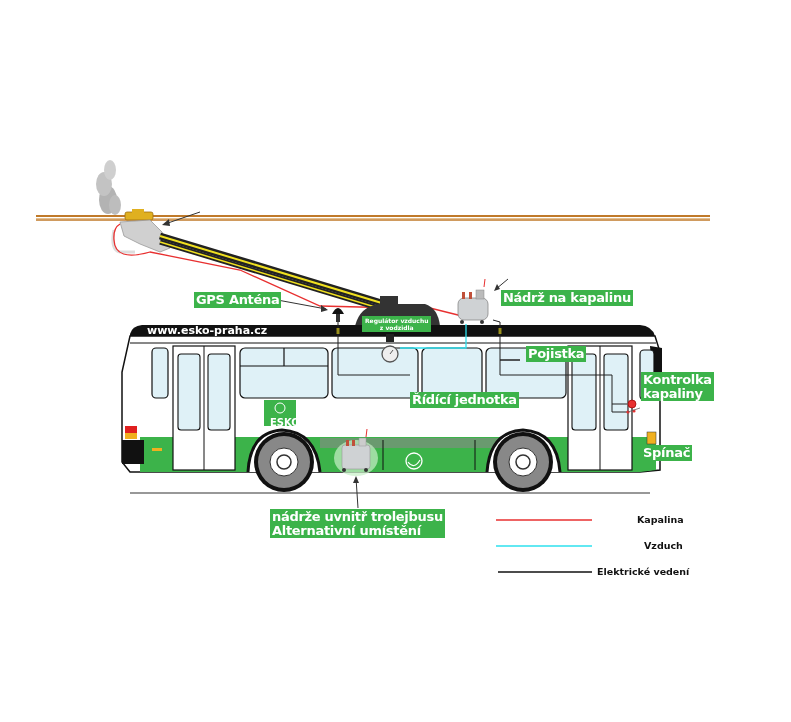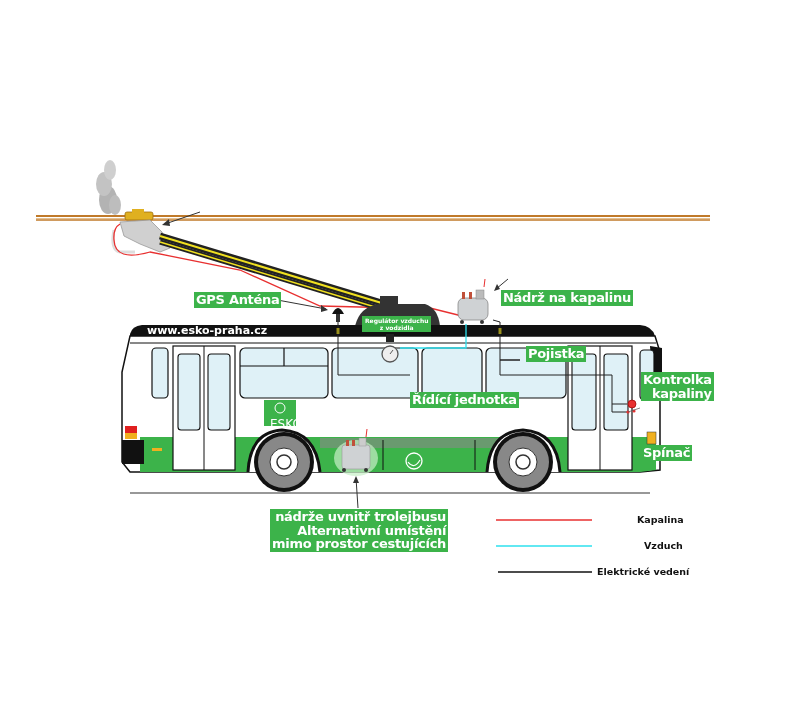--- a/index.html
+++ b/index.html
@@ -3,27 +3,27 @@
   <meta charset="utf-8">
   <style>
     html, body { margin: 0; padding: 0; background: #ffffff; }
     body { width: 791px; height: 722px; position: relative; overflow: hidden;
            font-family: "DejaVu Sans", sans-serif; }
     #stage { position: absolute; left: 0; top: 0; width: 791px; height: 722px; }
     .lbl { position: absolute; background: #3cb34a; color: #ffffff; font-weight: bold;
            font-family: "DejaVu Sans", sans-serif; line-height: 1.05; white-space: nowrap;
            padding: 1px 2px; letter-spacing: -0.3px; }
     .lbl.big { font-size: 13px; }
-    .lbl.center { text-align: right; }
+    .lbl.center { text-align: left; }
     .lbl.tiny { font-size: 6px; text-align: center; line-height: 1.2; padding: 1px 3px; letter-spacing: 0; }
     .legend-text { position: absolute; font-size: 9.5px; font-weight: bold; color: #111;
                    font-family: "DejaVu Sans", sans-serif; }
     .url { position: absolute; font-size: 11px; font-weight: bold; color: #fff;
            font-family: "DejaVu Sans", sans-serif; }
-    .esko-txt { position: absolute; font-size: 12px; font-weight: normal; color: #fff;
+    .esko-txt { position: absolute; font-size: 10px; font-weight: bold; color: #fff;
                 font-family: "DejaVu Sans", sans-serif; }
   </style>
 </head>
 <body>
 
 <div id="stage">
   <svg width="791" height="722" viewBox="0 0 791 722" xmlns="http://www.w3.org/2000/svg">
 
     <g>
       <line x1="36" y1="216" x2="710" y2="216" stroke="#c07a2a" stroke-width="2"></line>
@@ -215,20 +215,19 @@
   <div class="lbl big" style="left:410px; top:364px;margin-top:28px;">Řídící jednotka</div>
   <div class="lbl big" style="left:526px; top:346px;">Pojistka</div>
   <div class="lbl big center" style="left:641px; top:372px;">
     <div>Kontrolka</div>
     <div>kapaliny</div>
   </div>
   <div class="lbl big" style="left:641px; top:406px;margin-top:39px;">Spínač</div>
   <div class="lbl big center" style="left:270px; top:509px;">
     <div>nádrže uvnitř trolejbusu</div>
     <div>Alternativní umístění</div>
-    <div>mimo prostor cestujících</div>
   </div>
 
   
   <div class="legend-text" style="left:597px; top:514px;padding-left:40px;">Kapalina</div>
   <div class="legend-text" style="left:597px; top:540px;margin-left:47px;">Vzduch</div>
   <div class="legend-text" style="left:597px; top:566px;">Elektrické vedení</div>
 </div>
 
 </body></html>

